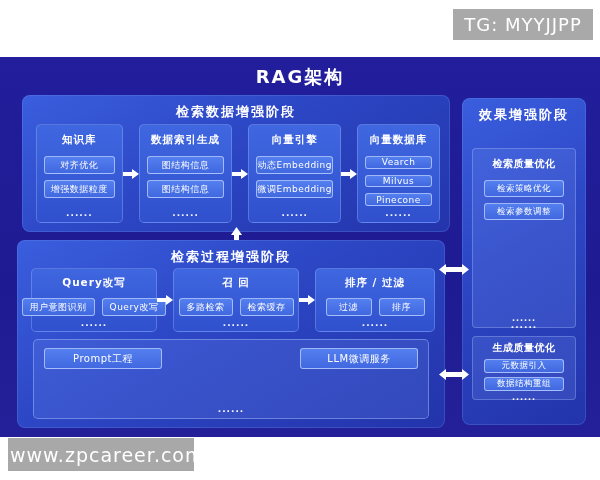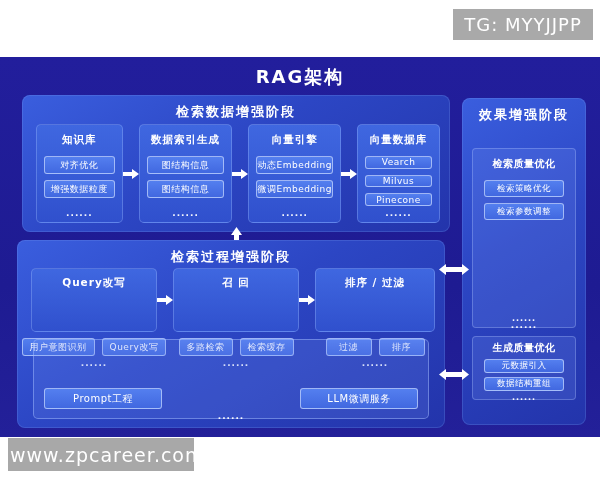--- a/index.html
+++ b/index.html
@@ -43,21 +43,21 @@
   .w-col1 { width:94px; } .w-col2 { width:102px; } .w-col3 { width:96px; } .w-col4 { width:90px; }
 
   .flow-arrow { flex:1; display:flex; align-items:center; justify-content:center; }
   .flow-arrow svg { display:block; }
 
   .mid-panel { left:17px; top:183px; width:428px; height:188px; }
   .midrow { position:absolute; left:14px; right:10px; top:28px; height:64px;
     display:flex; align-items:stretch; }
   .midbox { display:flex; flex-direction:column; padding:4px 6px; }
   .midbox .box-title { margin:3px 0 5px 0; }
-  .btnrow { display:flex; justify-content:center; gap:7px;margin-top:40px; }
+  .btnrow { display:flex; justify-content:center; gap:7px; }
   .btnrow .btn { padding:0 7px; }
   .w-mid1 { width:126px; } .w-mid2 { width:126px; } .w-mid3 { width:126px; }
 
   .widebox { position:absolute; left:16px; top:99px; width:396px; height:80px;
     background:rgba(110,140,240,0.22); border:1px solid rgba(170,195,255,0.45);
     border-radius:5px; display:flex; flex-direction:column; padding:5px 10px 4px 10px; }
   .widebox .box-title { text-align:center; color:#fff; font-weight:bold; font-size:10.5px;
     letter-spacing:1px; margin:2px 0 7px 0; }
   .widebox .btnrow { gap:34px;justify-content:space-between; }
   .widebox .btn { width:118px; height:21px; font-size:10px; }

